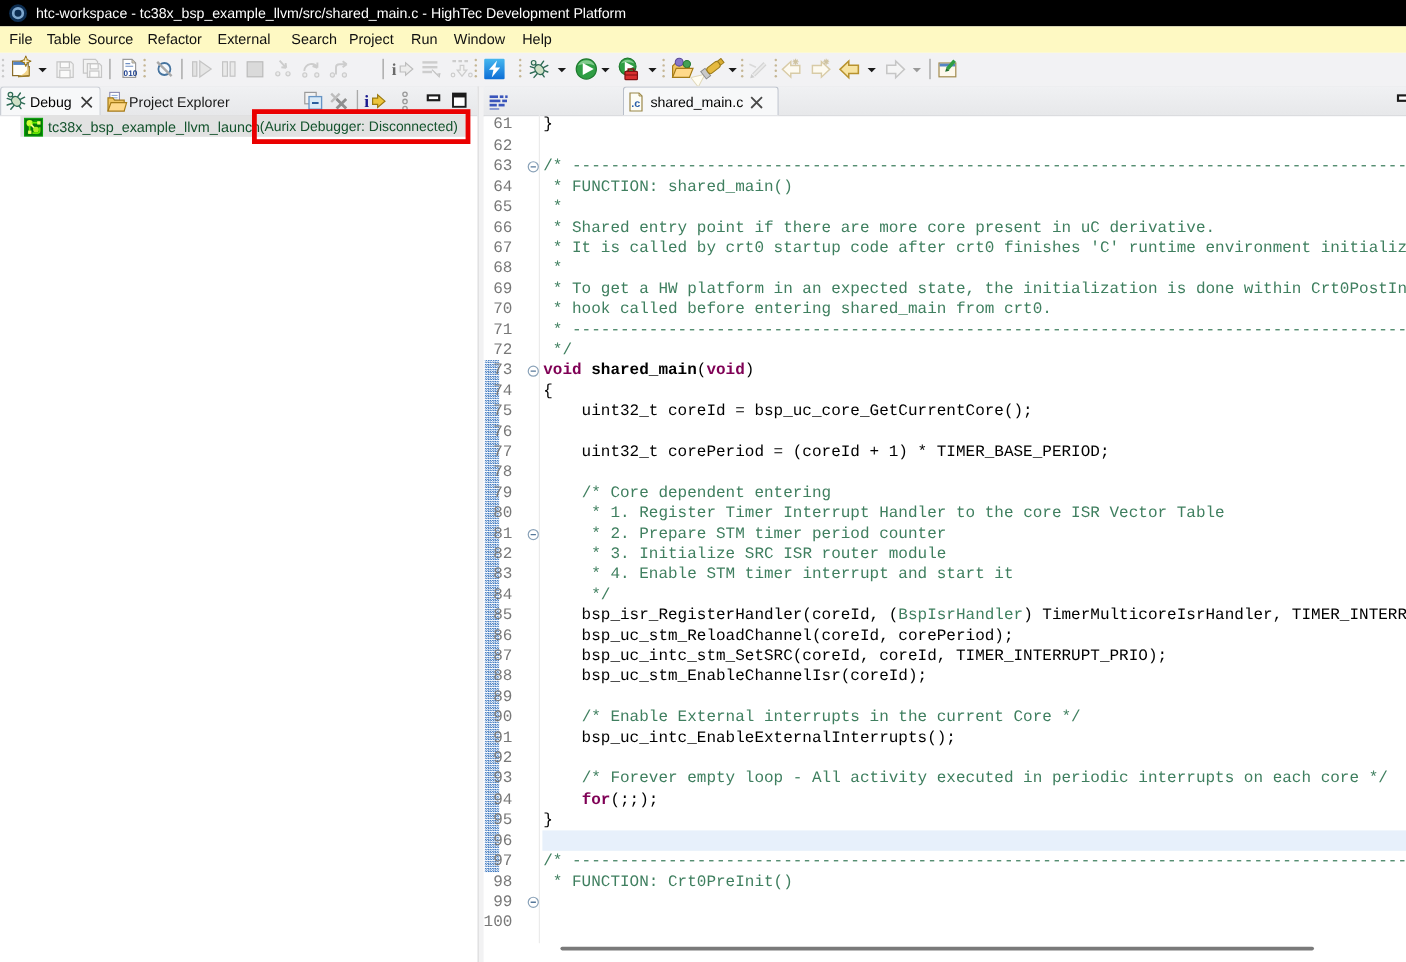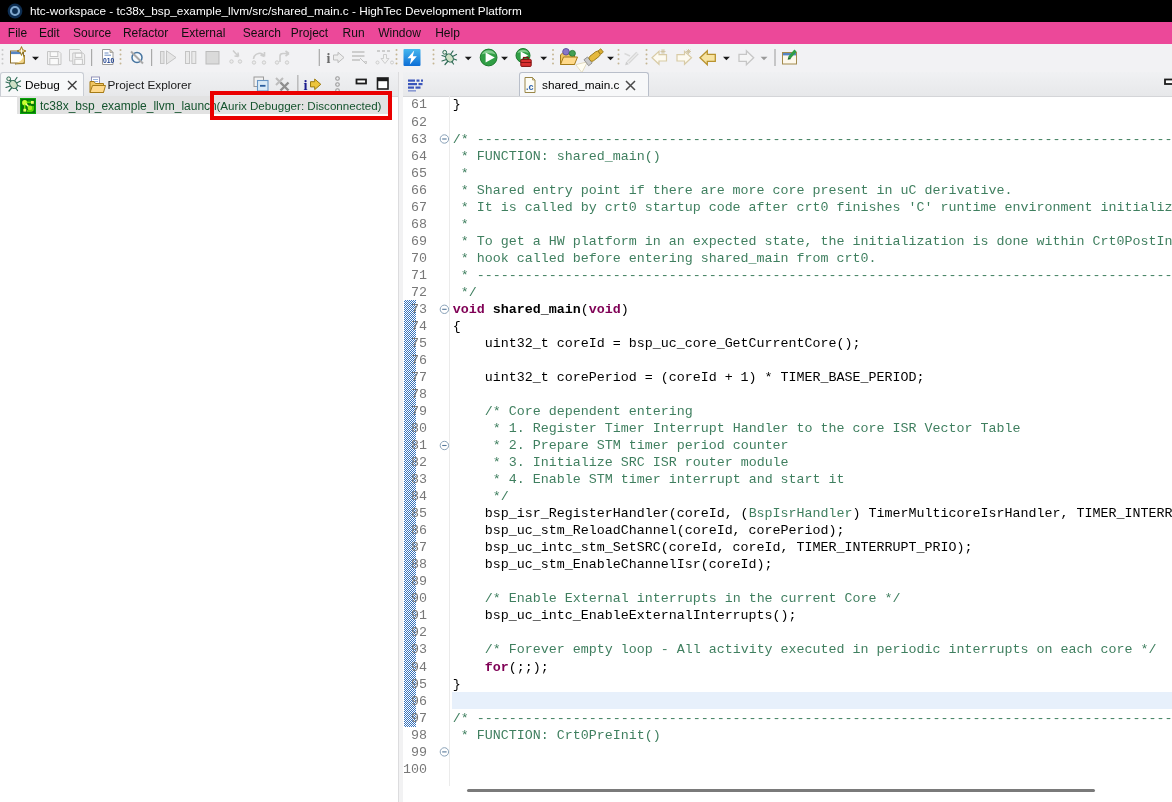--- a/index.html
+++ b/index.html
@@ -4,21 +4,21 @@
 <style>
   html,body{margin:0;padding:0;}
   body{width:1172px;height:802px;overflow:hidden;position:relative;background:#fff;
        font-family:"Liberation Sans",sans-serif;}
   .abs{position:absolute;}
   svg{display:block;}
   
   #titlebar{left:0;top:0;width:1172px;height:22px;background:#000;}
   #title-text{left:30px;top:4px;color:#fff;font-size:11.8px;white-space:nowrap;}
   
-  #menubar{left:0;top:22px;width:1172px;height:22px;background:#ec4899;}
+  #menubar{left:0;top:22px;width:1172px;height:22px;background:#fef9c3;}
   .mi{position:absolute;top:4px;font-size:12px;color:#101010;white-space:nowrap;}
   
   #toolbar{left:0;top:44px;width:1172px;height:28px;background:#f2f2f4;border-bottom:1px solid #e4e4e6;}
   
   #lefttabbar{left:0;top:72px;width:398px;height:24px;background:linear-gradient(180deg,#f0f1f3,#e7e8ea);border-bottom:1px solid #d4d5d8;}
   #leftcontent{left:0;top:97px;width:398px;height:705px;background:#fff;}
   #splitter{left:398px;top:72px;width:5px;height:730px;background:#f2f2f3;border-left:1px solid #dcdcde;}
   #edittabbar{left:403px;top:72px;width:769px;height:24px;background:linear-gradient(180deg,#f0f1f3,#e7e8ea);border-bottom:1px solid #d4d5d8;}
   #editor{left:403px;top:97px;width:769px;height:705px;background:#fff;overflow:hidden;}
   .tabtext{position:absolute;top:6px;font-size:11.8px;color:#1a1a1a;white-space:nowrap;}
@@ -49,21 +49,21 @@
 <div class="abs" id="titlebar">
   <svg class="abs" style="left:7px;top:3px" width="16" height="16" viewBox="0 0 16 16">
     <circle cx="8" cy="8" r="7.4" fill="#0d2e52"></circle>
     <circle cx="8" cy="8" r="4" fill="none" stroke="#7fa8ce" stroke-width="2.2"></circle>
   </svg>
 </div>
 <div class="abs" id="title-text">htc-workspace - tc38x_bsp_example_llvm/src/shared_main.c - HighTec Development Platform</div>
 
 <div class="abs" id="menubar">
   <span class="mi" style="left:7.8px">File</span>
-  <span class="mi" style="left:38.9px">Edit</span>
+  <span class="mi" style="left:38.9px">Table</span>
   <span class="mi" style="left:73.1px">Source</span>
   <span class="mi" style="left:122.9px">Refactor</span>
   <span class="mi" style="left:181.3px">External</span>
   <span class="mi" style="left:242.8px">Search</span>
   <span class="mi" style="left:290.8px">Project</span>
   <span class="mi" style="left:342.6px">Run</span>
   <span class="mi" style="left:378.2px">Window</span>
   <span class="mi" style="left:435.2px">Help</span>
 </div>
 

